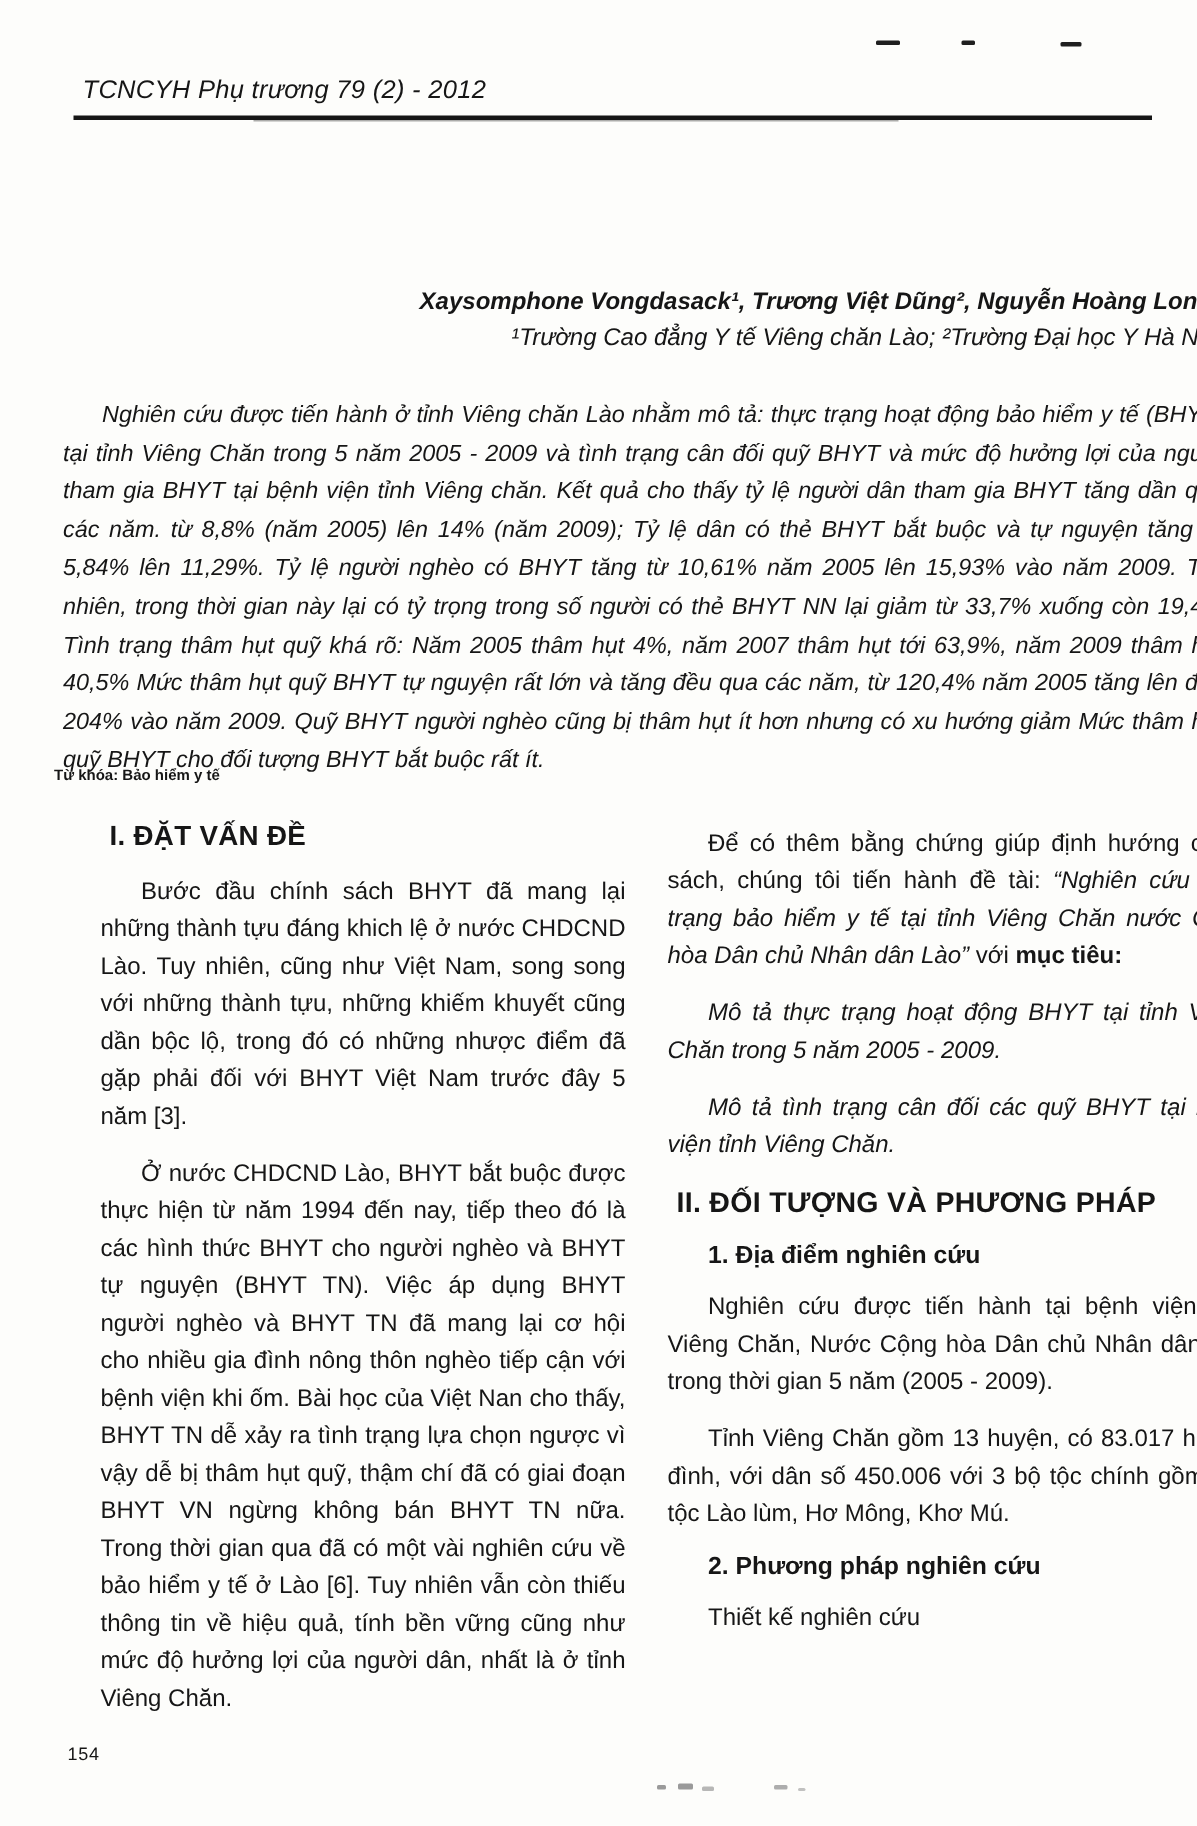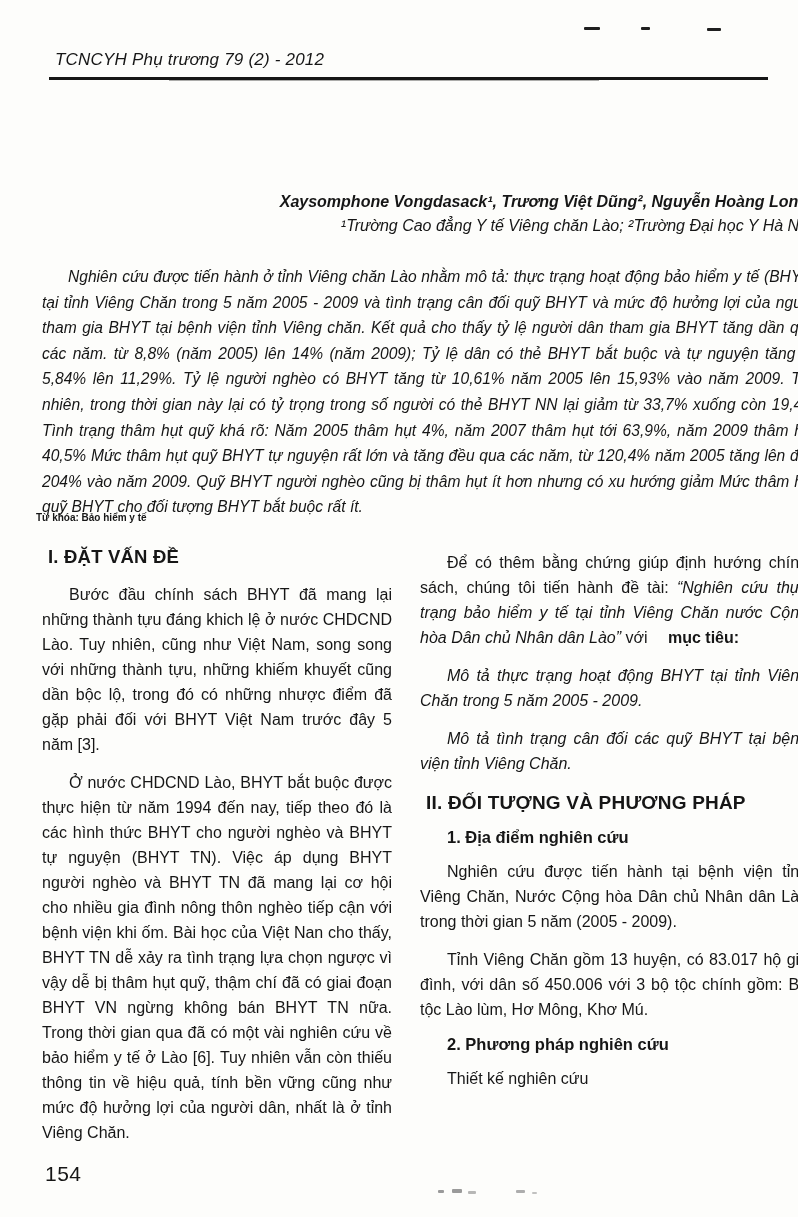--- a/index.html
+++ b/index.html
@@ -61,42 +61,42 @@
 
   .keywords{
     position:absolute;left:36px;top:512px;
     font-weight:bold;font-size:10px;
   }
 
   .columns{
     position:absolute;left:42px;top:546px;
     display:flex;gap:28px;
   }
-  .col-left{width:350px;}
+  .col-left{width:350px;margin-left:25px;}
   .col-right{width:388px;padding-top:4px;}
 
   .h1{
     font-weight:bold;font-size:18.5px;margin:0 0 14px 6px;letter-spacing:0.2px;
   }
   .h1.second{margin-top:16px;margin-bottom:14px;font-size:19px;}
   .sub{
     font-weight:bold;font-size:16.5px;margin:0 0 12px 0;text-indent:27px;
   }
   .para{
     font-size:16px;line-height:25px;text-align:justify;
     text-indent:27px;margin:0 0 13px 0;
   }
   .para.it{font-style:italic;}
   .para.noj{text-align:left;}
   .q{font-style:italic;}
-  .b{font-weight:bold;font-style:normal;margin-left:16px;}
+  .b{font-weight:bold;font-style:normal;}
 
   .pagenum{
     position:absolute;left:45px;top:1162px;
-    font-size:21px;letter-spacing:0.5px;
+    font-size:12px;letter-spacing:0.5px;
   }
 
   
   .smudge{position:absolute;top:1188px;left:438px;width:120px;height:10px;}
   .smudge i{
     position:absolute;background:#9a9a9a;display:block;border-radius:1px;
     filter:blur(0.4px);
   }
   .smudge i:nth-child(1){left:0px;top:2px;width:6px;height:3px;}
   .smudge i:nth-child(2){left:14px;top:1px;width:10px;height:4px;}

